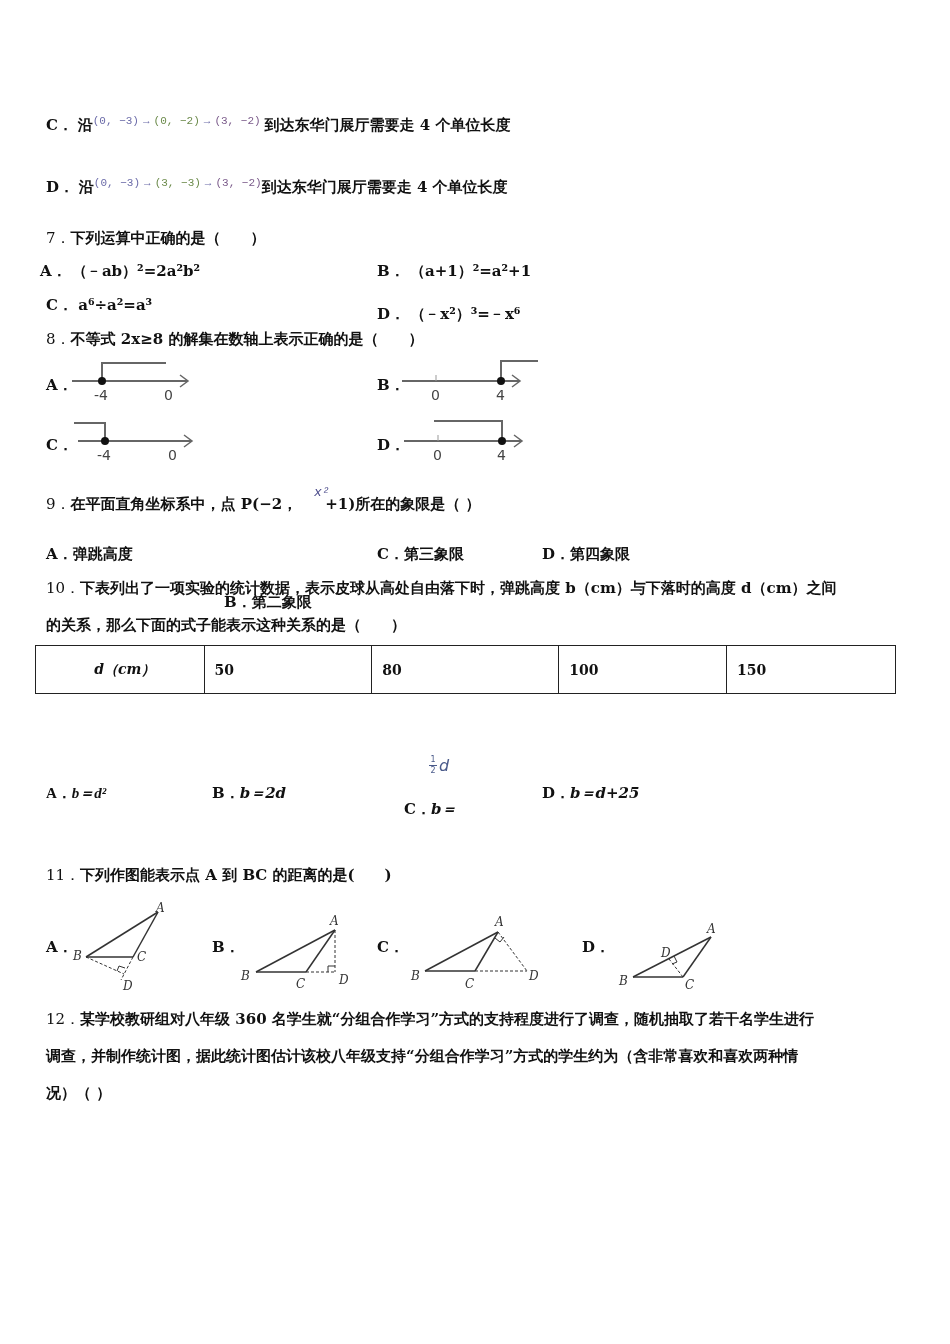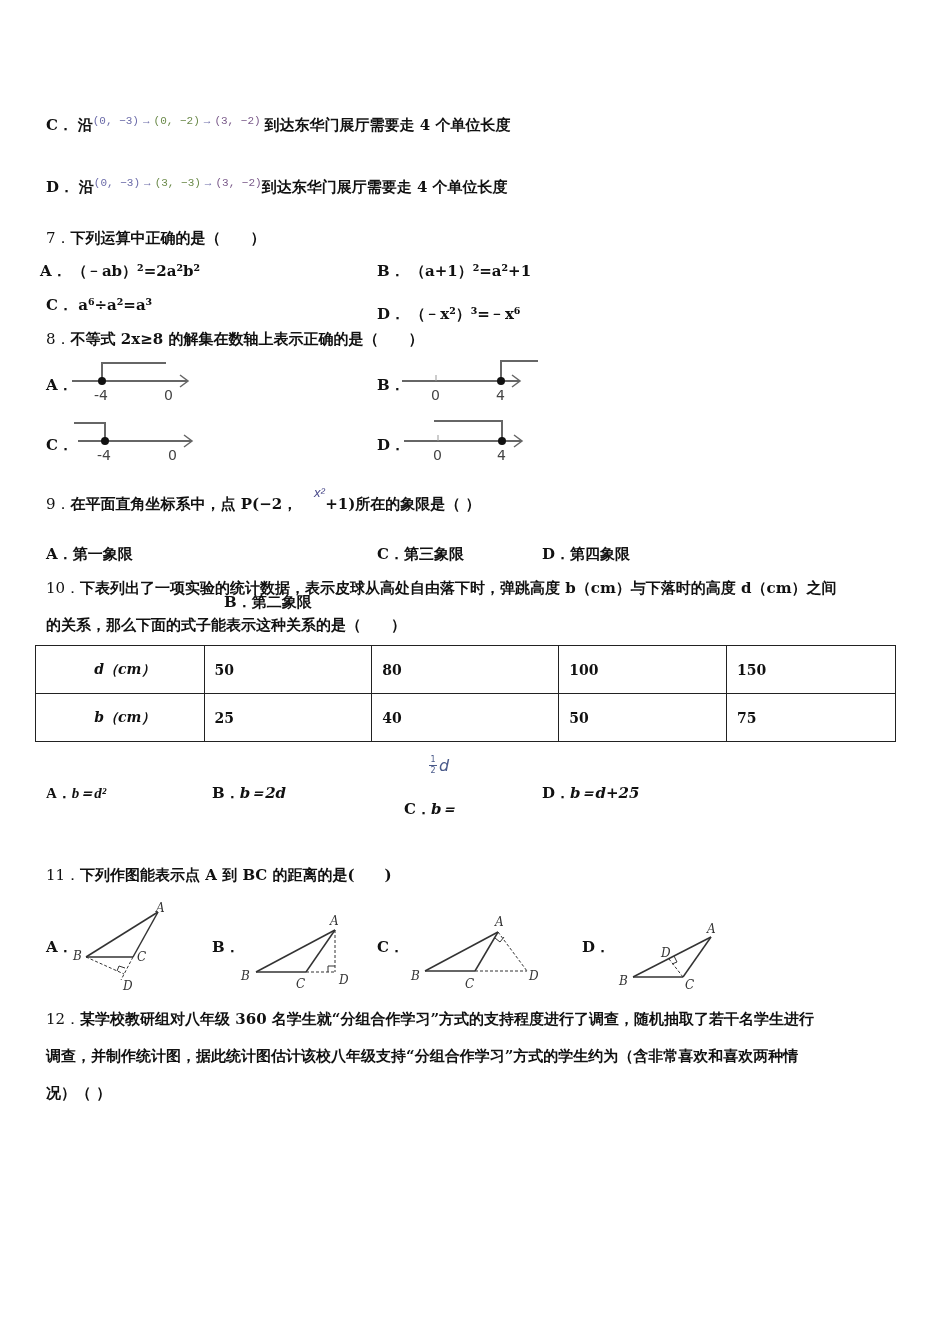--- a/index.html
+++ b/index.html
@@ -13,21 +13,21 @@
   .coord { font-family: Liberation Mono, monospace; font-weight: normal; font-size: 11px; position: relative; top: -6px; }
   .c-blue { color: #6a6aa8; }
   .c-green { color: #6b8a4a; }
   .c-purple { color: #7a5a8a; }
   .arrow { color: #6a6aa8; margin: 0 4px; }
   table.data { position: absolute; left: 35px; top: 645px; width: 861px; border-collapse: collapse; }
   table.data td { border: 1.5px solid #222; height: 48px; padding-left: 10px; font-weight: bold; font-size: 14px; vertical-align: middle; }
   .nl { position: absolute; }
   .frac { position: absolute; font-family: "DejaVu Sans", sans-serif; color: #4a5a8a; font-size: 8px; line-height: 8px; text-align: center; }
   .fracd { position: absolute; font-family: "DejaVu Sans", sans-serif; color: #4a5a8a; font-size: 16px; font-style: italic; }
-  .x2 { position: absolute; font-family: Liberation Sans, sans-serif; font-style: italic; color: #4a4a8a; font-size: 13px; }
+  .x2 { position: absolute; font-family: Liberation Mono, monospace; font-style: italic; color: #4a4a8a; font-size: 13px; }
 </style>
 </head>
 <body>
 
 <div class="abs" style="left:46px; top:115px;">
   <span class="b">C．</span>
   <span class="b">沿</span><span class="coord c-blue">(0, −3)</span><span class="coord arrow">→</span><span class="coord c-green">(0, −2)</span><span class="coord arrow">→</span><span class="coord c-purple">(3, −2)</span><span class="b" style="margin-left:4px">到达东华门展厅需要走 4 个单位长度</span>
 </div>
 
 <div class="abs" style="left:46px; top:177px;">
@@ -100,21 +100,21 @@
   <text x="33" y="45" font-family="DejaVu Sans, sans-serif" font-size="14" fill="#444">0</text>
   <text x="97" y="45" font-family="DejaVu Sans, sans-serif" font-size="14" fill="#444">4</text>
 </svg>
 
 <div class="abs" style="left:46px; top:494px;">
   <span class="qnum">9．</span><span class="qtext">在平面直角坐标系中，点 P(−2，</span><span style="display:inline-block; width:28px;"></span><span class="qtext">+1)所在的象限是（ ）</span>
 </div>
 <span class="x2" style="left:314px; top:485px;">x²</span>
 
 <div class="abs b" style="left:46px; top:544px;">
-  <span>A．</span><span>第一象限</span>
+  <span>A．</span><span>弹跳高度</span>
 </div>
 <div class="abs b" style="left:224px; top:544px;margin-top:48px;">
   <span>B．</span><span>第二象限</span>
 </div>
 <div class="abs b" style="left:377px; top:544px;">
   <span>C．</span><span>第三象限</span>
 </div>
 <div class="abs b" style="left:542px; top:544px;">
   <span>D．</span><span>第四象限</span>
 </div>
@@ -125,27 +125,20 @@
 <div class="abs qtext" style="left:46px; top:615px;">的关系，那么下面的式子能表示这种关系的是（　　）</div>
 
 <table class="data">
   <tbody>
       <tr>
     <td style="width:172px;" class="i">d（cm）</td>
     <td style="width:172px;">50</td>
     <td style="width:192px;">80</td>
     <td style="width:172px;">100</td>
     <td style="width:173px;">150</td>
-  </tr>
-  <tr>
-    <td class="i">b（cm）</td>
-    <td>25</td>
-    <td>40</td>
-    <td>50</td>
-    <td>75</td>
   </tr>
 </tbody>
   </table>
 
 <div class="abs b" style="left:46px; top:783px;font-family:Liberation Serif, serif;">
   <span>A．</span><span class="i">b＝d²</span>
 </div>
 <div class="abs b" style="left:212px; top:783px;">
   <span>B．</span><span class="i">b＝2d</span>
 </div>

